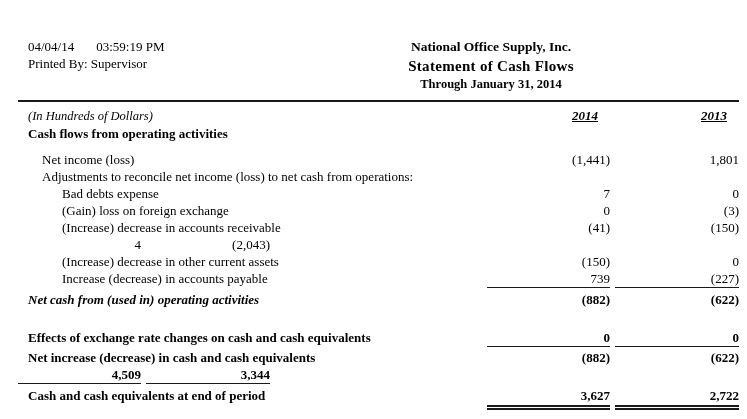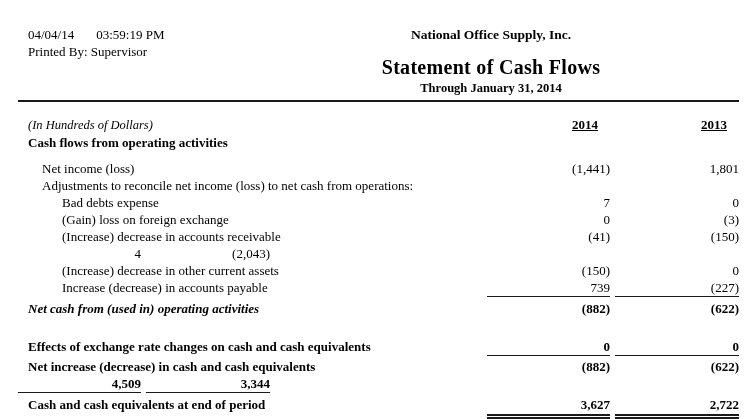--- a/index.html
+++ b/index.html
@@ -4,57 +4,57 @@
 <style>
   html,body{margin:0;padding:0;background:#fff;}
   .page{
     position:relative;
     width:747px;height:419px;
     background:#ffffff;
     color:#000;
     font-family:"Liberation Serif","DejaVu Serif",serif;
     font-size:13px;
     box-sizing:border-box;
-    padding:0 8px 0 18px;
+    padding:12px 8px 0 18px;
     overflow:hidden;
   }
   
   .report-header{
     display:flex;
     align-items:flex-start;
     padding-top:27px;
     padding-bottom:4px;
     border-bottom:2px solid #1a1a1a;
     min-height:90px;
     box-sizing:border-box;
   }
   .hdr-left{width:215px;padding-left:10px;}
   .hdr-center{flex:1;text-align:center;}
   .hdr-right{width:110px;text-align:right;padding-right:2px;}
   .datetime-line{white-space:nowrap;}
   .date-txt{margin-right:22px;}
   .printedby-line{margin-top:1px;white-space:nowrap;}
   .company{font-weight:bold;font-size:13.5px;}
-  .report-title{font-weight:bold;font-size:20px;margin-top:13px;letter-spacing:.3px;}
+  .report-title{font-weight:bold;font-size:15px;margin-top:3px;letter-spacing:.3px;}
   .report-subtitle{font-weight:bold;font-size:12.5px;margin-top:2px;}
   .page-num{font-size:13px;}
   
-  .stmt{margin-top:14px;}
+  .stmt{margin-top:5px;}
   .row{display:flex;align-items:baseline;line-height:17px;}
   .lbl{flex:1;min-width:0;white-space:nowrap;}
   .ind0{padding-left:10px;}
   .ind1{padding-left:24px;}
   .ind2{padding-left:44px;}
   .val{width:123px;text-align:right;box-sizing:border-box;flex:none;}
   .val + .val{margin-left:5px;width:124px;}
   .row.bold .lbl,.row.bold .val{font-weight:bold;}
   .row.bolditalic .lbl{font-weight:bold;font-style:italic;}
   .row.bolditalic .val{font-weight:bold;}
   .unit-row .lbl{font-style:italic;font-size:12.5px;}
-  .col-year{font-weight:bold;text-decoration:underline;padding-right:12px;}
+  .col-year{font-weight:bold;text-decoration:underline;padding-right:12px;font-style:italic;}
   .rule-single{border-bottom:1.5px solid #1a1a1a;}
   .rule-double{border-bottom:5px double #1a1a1a;padding-bottom:1px;}
 </style>
 </head>
 <body>
 
 <div class="page">
 
   <div class="report-header">
     <div class="hdr-left">

